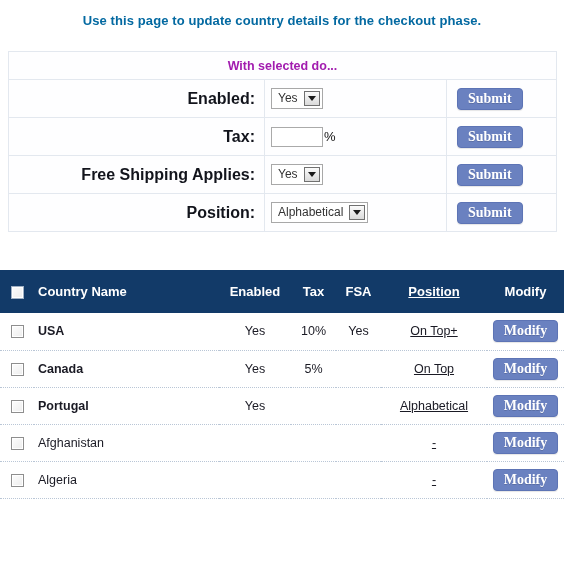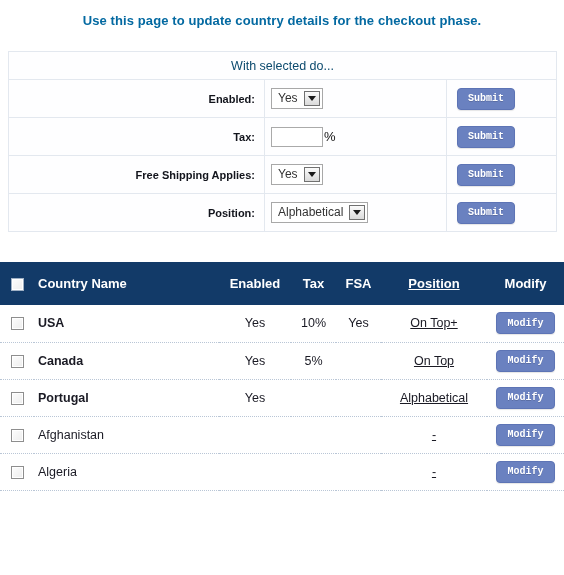--- a/index.html
+++ b/index.html
@@ -38,28 +38,28 @@
     border-bottom: 1px solid #e3e8ef;
     min-height: 37px;
   }
   .form-row.title-row {
     justify-content: center;
     min-height: 28px;
     height: 28px;
   }
   .form-title {
     font-size: 12.5px;
-    font-weight: normal;
-    color: #0c4a6e;
+    font-weight: bold;
+    color: #a21caf;
   }
   .cell-label {
     width: 255px;
     text-align: right;
     padding-right: 9px;
-    font-size: 11px;
+    font-size: 16px;
     font-weight: bold;
     color: #12141c;
     white-space: nowrap;
   }
   .cell-field {
     flex: 1;
     display: flex;
     align-items: center;
     border-left: 1px solid #e3e8ef;
     height: 37px;
@@ -123,33 +123,33 @@
 
   
   .btn {
     display: inline-flex;
     align-items: center;
     justify-content: center;
     background: #6a81c0;
     border: 1px solid #5d74b5;
     border-radius: 4px;
     color: #ffffff;
-    font-size: 10px;
-    font-weight: bold;
-    font-family: Liberation Mono, monospace;
+    font-size: 14px;
+    font-weight: bold;
+    font-family: Liberation Serif, serif;
     padding: 8px 10px;
     height: 22px;
     cursor: pointer;
     box-shadow: 0 1px 1px rgba(0,0,0,0.10);
     text-shadow: 0 1px 0 rgba(0,0,0,0.15);
   }
   .btn.modify { height: 22px; min-width: 56px; }
 
   
-  .data-wrap { margin-top: 30px; width: 100%; }
+  .data-wrap { margin-top: 38px; width: 100%; }
   .data-table { width: 100%; border-collapse: collapse; table-layout: fixed; }
   .data-table thead th {
     background: #123a68;
     color: #ffffff;
     font-size: 13px;
     font-weight: bold;
     height: 43px;
     padding: 0;
     vertical-align: middle;
   }

